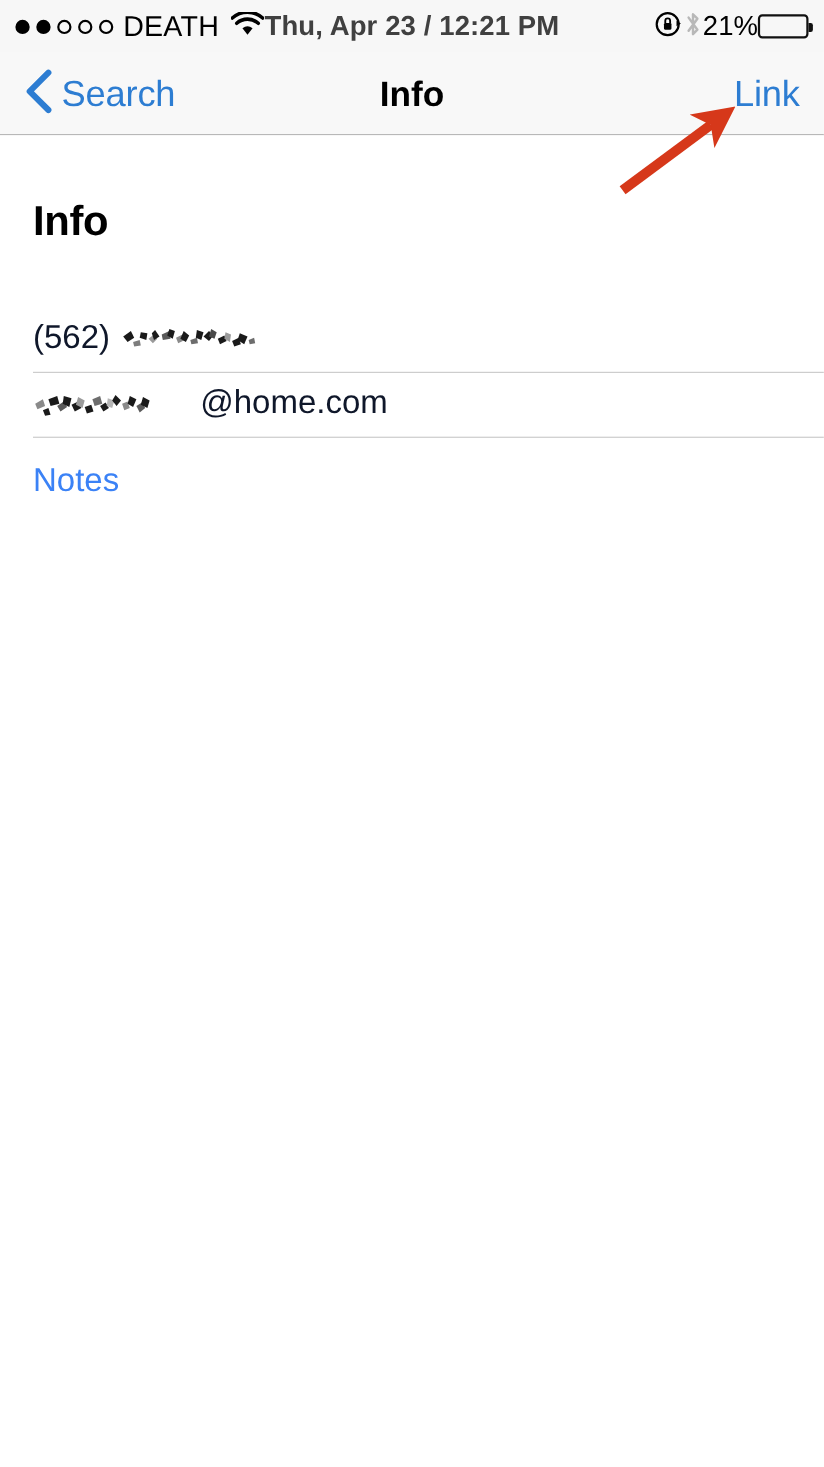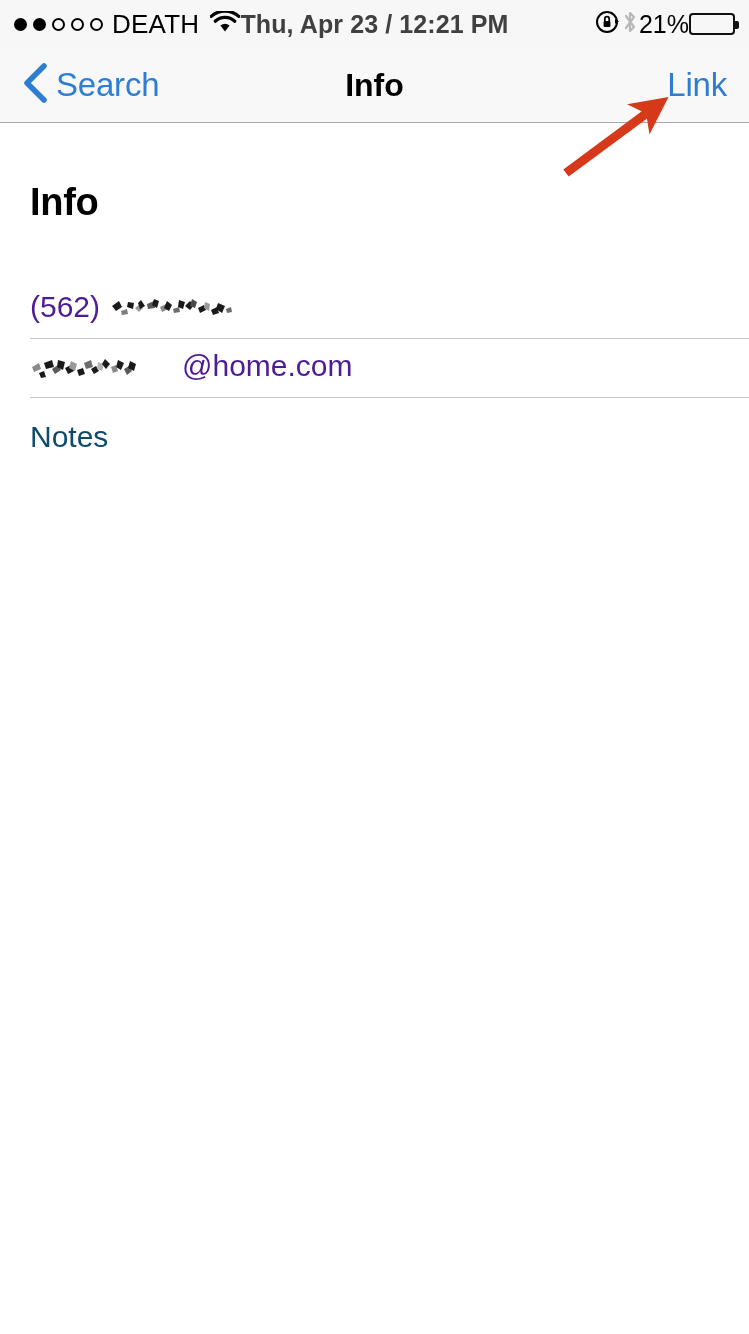--- a/index.html
+++ b/index.html
@@ -74,27 +74,27 @@
   .contact-name{
     font-size:38px; font-weight:bold; color:#000;
     padding:58px 0 0 30px; letter-spacing:-0.3px;
   }
   .field-list{ margin-top:56px; }
   .field-row{ padding:0 0 0 30px; }
   .field-label{
     font-size:25px; color:#4f97ce; padding-top:8px; letter-spacing:0.1px;
   }
   .field-value{
-    font-size:30px; color:#4c1d95; padding-top:10px; padding-bottom:14px;
+    font-size:30px; color:#0f172a; padding-top:10px; padding-bottom:14px;
     display:flex; align-items:center; min-height:44px;
   }
   .field-value .plain{ white-space:pre; }
   .divider{ height:1px; background:#c8c8c8; margin-left:30px; }
   .notes-row{ padding:22px 0 0 30px; }
-  .notes-placeholder{ font-size:30px; color:#0c4a6e; }
+  .notes-placeholder{ font-size:30px; color:#3b82f6; }
 
   
   .redact{ position:relative; display:inline-block; height:34px; }
   .redact svg{ display:block; }
 
   
   .annotation-arrow{
     position:absolute; left:0; top:0; width:749px; height:1334px;
     pointer-events:none; z-index:50;
   }

